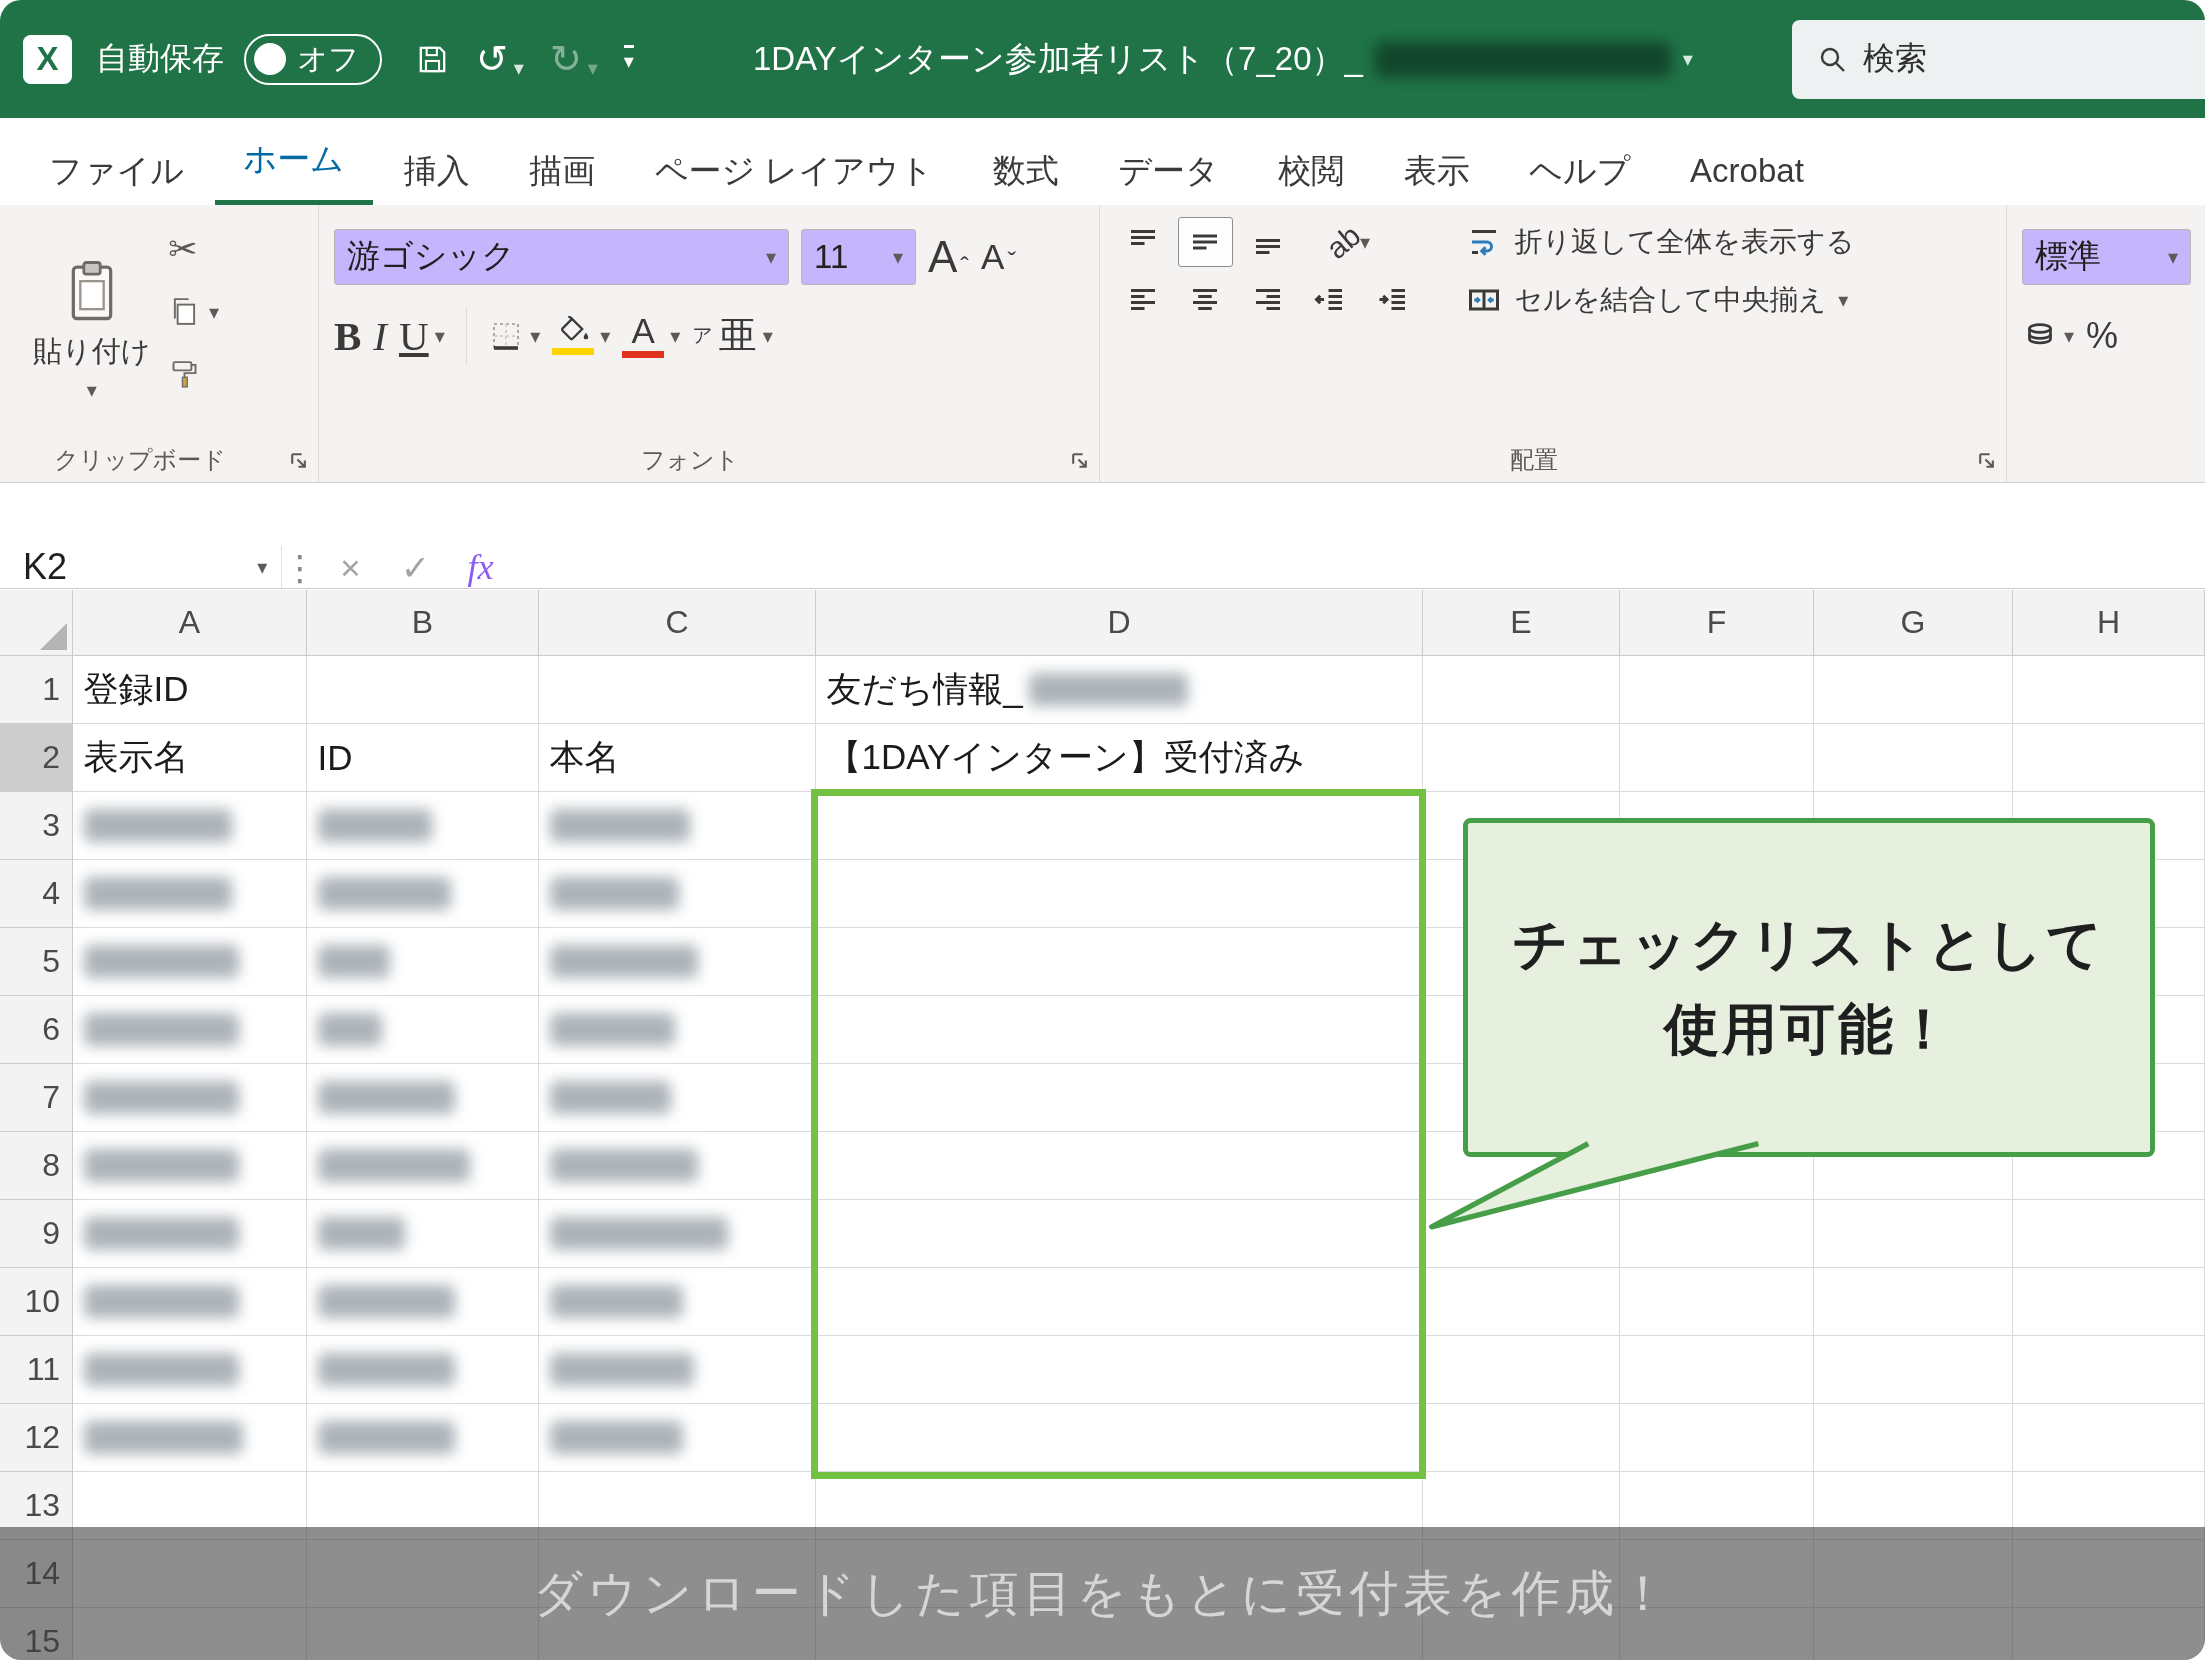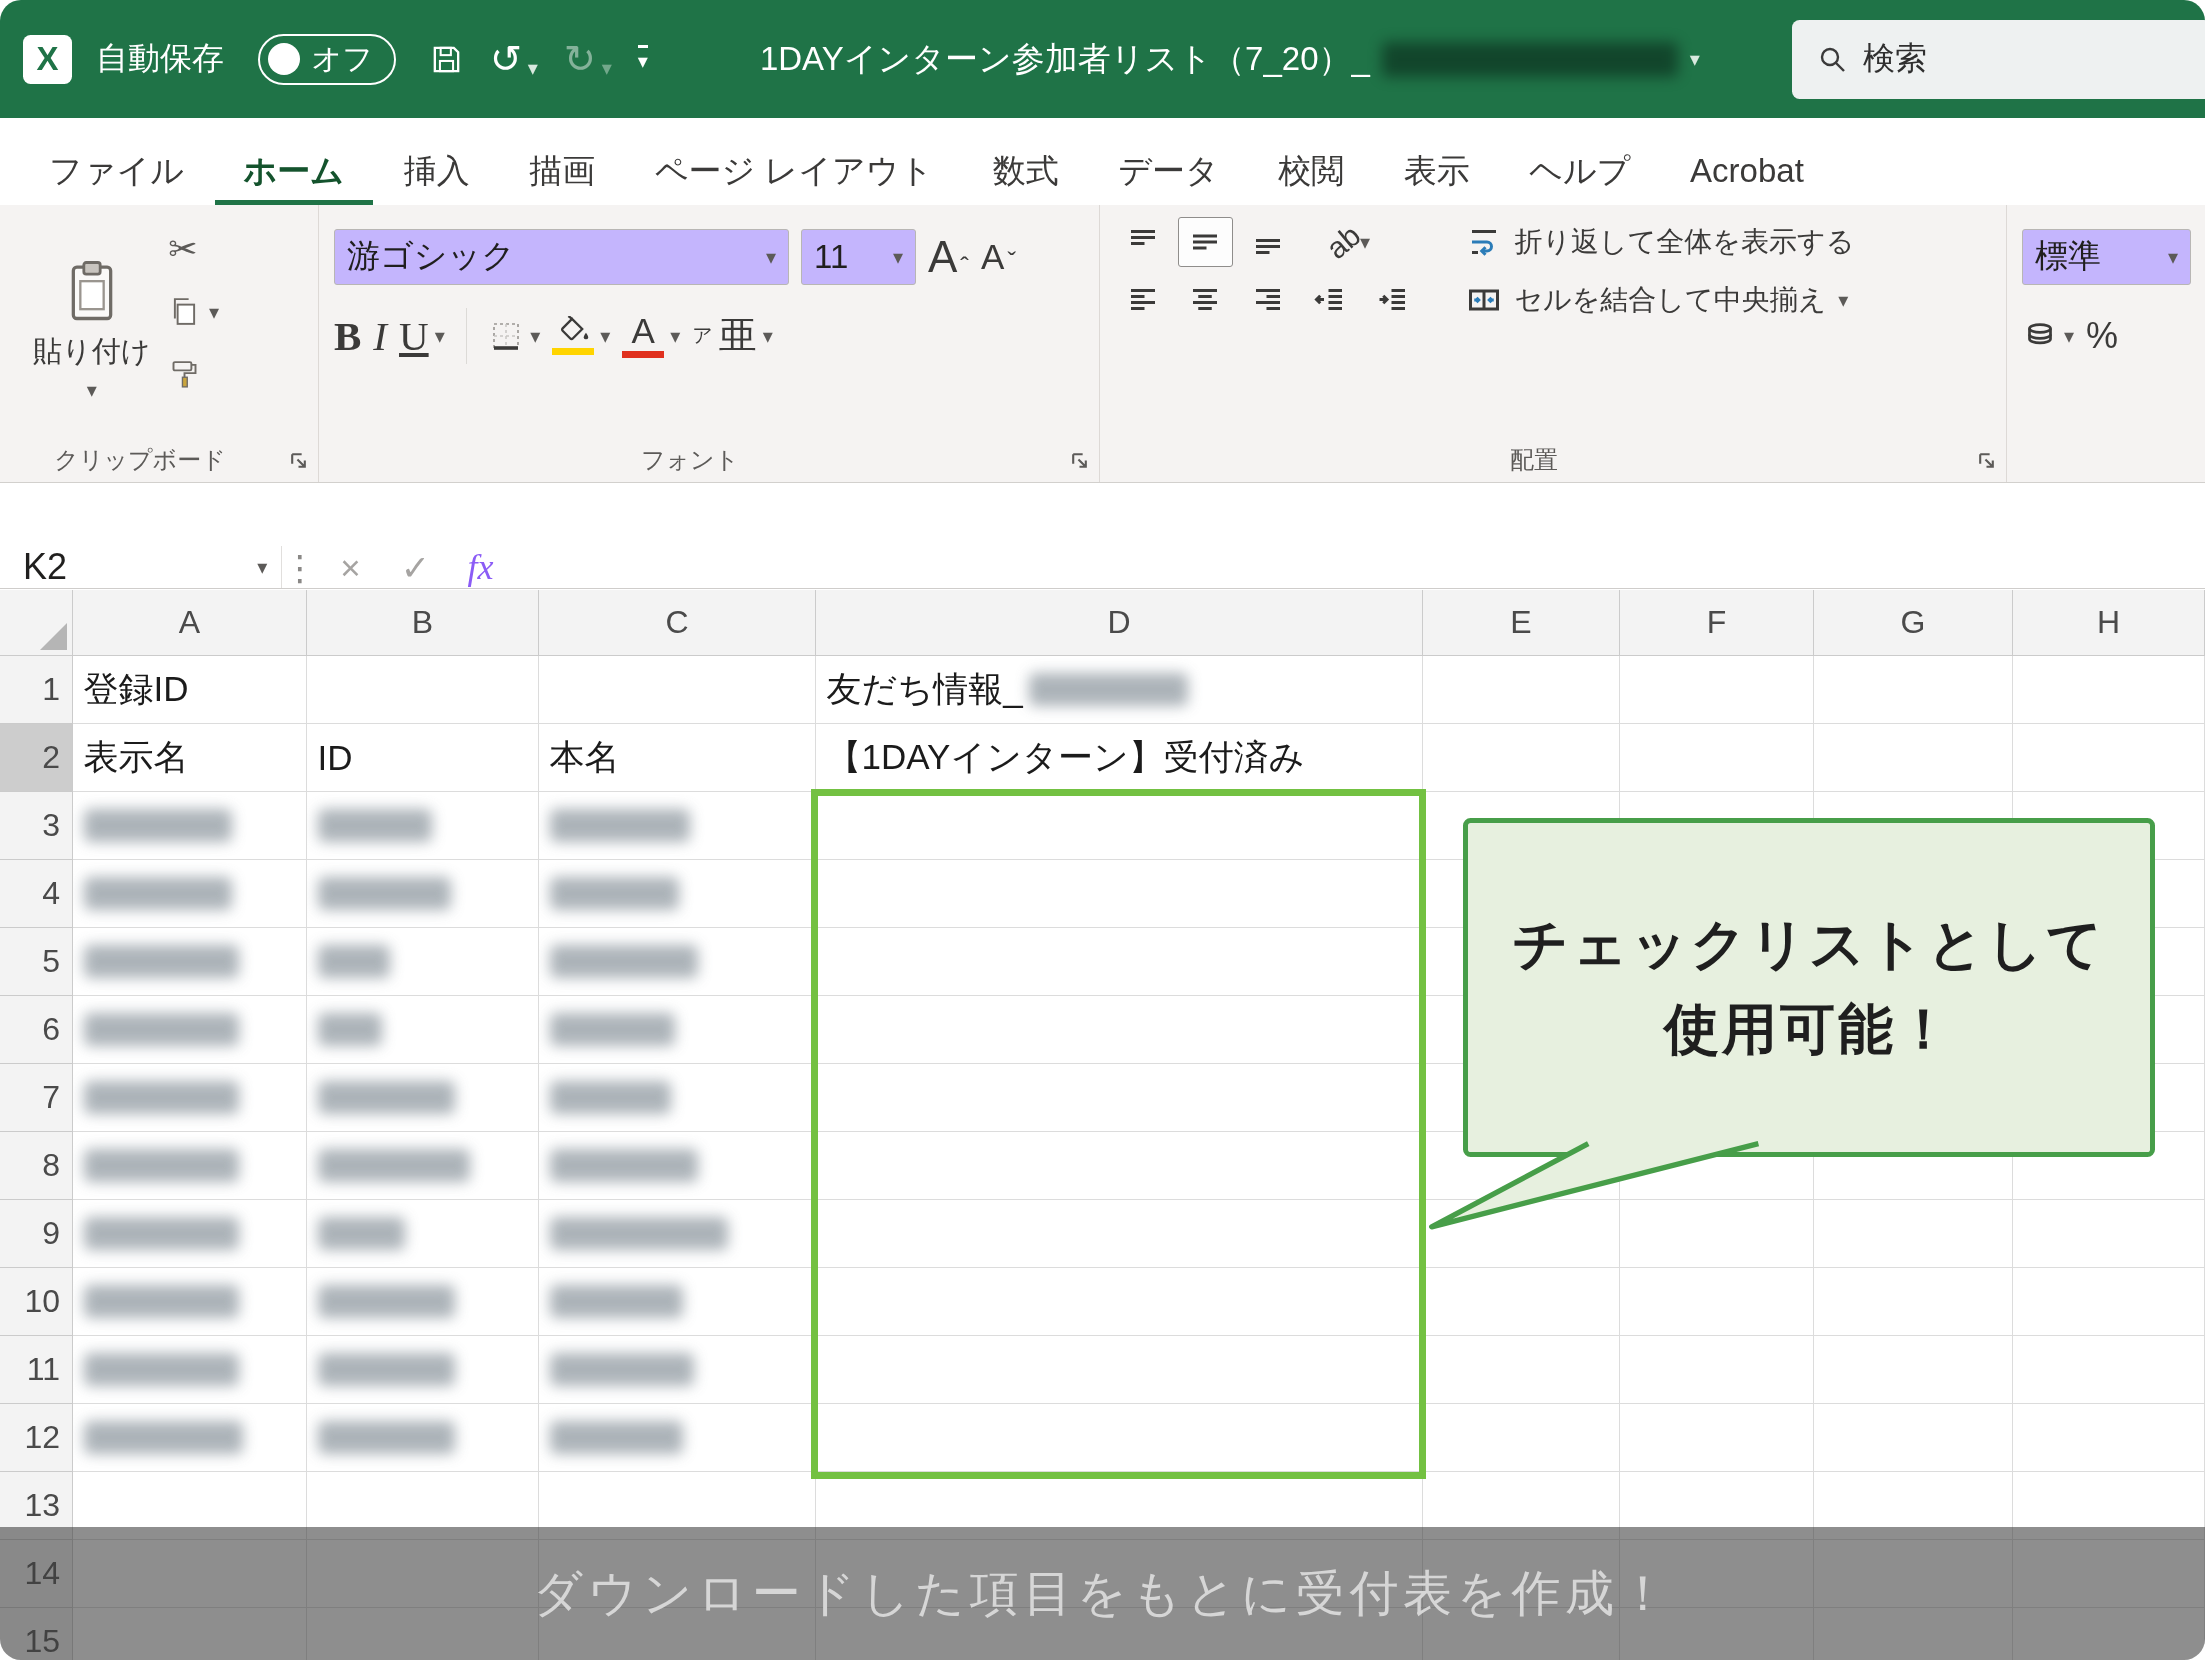--- a/index.html
+++ b/index.html
@@ -4,40 +4,40 @@
 <style>
   html,body{margin:0;padding:0;background:#fff}
   .page{position:relative;width:2205px;height:1660px;overflow:hidden;background:#fff;
         font-family:"Liberation Sans","DejaVu Sans",sans-serif;border-radius:21px}
 
   
   .titlebar{height:118px;background:#1f7347;display:flex;align-items:center;color:#fff;
             padding-left:23px;box-sizing:border-box}
   .xl-icon{width:49px;height:49px;background:#fff;border-radius:7.6px;display:flex;align-items:center;
            justify-content:center;color:#1f7347;font-weight:bold;font-size:33px;margin-right:24px;flex:none}
-  .autosave{font-size:32px;margin-right:34px}
+  .autosave{font-size:32px;margin-right:20px}
   .toggle{display:flex;align-items:center;gap:12px;border:2.3px solid #fff;border-radius:33px;height:47px;
           padding:0 21px 0 7.6px;font-size:30px;margin-right:33px;cursor:default}
   .knob{width:32px;height:32px;border-radius:50%;background:#fff;display:inline-block}
   .qat{display:flex;align-items:flex-end;gap:6px;margin-right:26px;font-size:38px;line-height:1}
   .qat svg{display:block}
   .chev{font-size:20px;line-height:1;color:#d8e9df}
   .dim{opacity:.45}
   .qatc{border-top:3px solid #fff;padding-top:1.5px;font-size:20px;margin-right:20px}
   .doc-title{flex:1;display:flex;align-items:center;justify-content:center;gap:12px;font-size:33px;white-space:nowrap}
   .bb{display:inline-block;height:32px;border-radius:6px;background:#98a1a8;filter:blur(6.8px);opacity:.8}
   .bb-title{width:296px;height:35px;background:#0b2e1d;opacity:.65}
   .search{width:425px;height:79px;background:#eef1f1;border-radius:7.6px;display:flex;align-items:center;
           gap:15px;padding:0 24px;color:#2f2f2f;font-size:32px;margin-left:auto;margin-right:-12px;
           box-sizing:border-box;flex:none}
 
   
   .tabs{height:87px;display:flex;align-items:flex-end;padding-left:20px;background:#fff;gap:1.5px}
   .tab{font-size:33px;color:#3b3a39;padding:18px 29px;line-height:1;white-space:nowrap}
-  .tab.active{color:#14532d;font-weight:700;border-bottom:5.3px solid #1f7347;padding-bottom:13px}
+  .tab.active{color:#0369a1;font-weight:400;border-bottom:5.3px solid #1f7347;padding-bottom:25px}
 
   
   .ribbon{height:278px;background:#f5f3f2;border-bottom:1.5px solid #d2d0cd;display:flex;box-sizing:border-box}
   .grp{position:relative;border-right:1.5px solid #ddd9d6;padding:12px 15px 42px 15px;box-sizing:border-box;flex:none}
   .grp-label{position:absolute;bottom:6px;left:0;right:38px;text-align:center;font-size:24px;color:#5c5a58}
   .launch{position:absolute;bottom:7.6px;right:9px}
   .gbody{display:flex;height:100%}
   .col{flex-direction:column}
   .frow{display:flex;align-items:center;gap:12px;height:79px}
   .combo{background:#c4b5fd;border:1.5px solid #b8b6b4;border-radius:3px;height:56px;display:flex;align-items:center;

